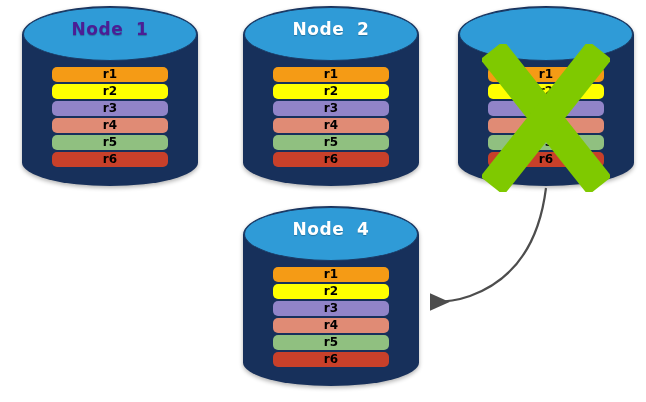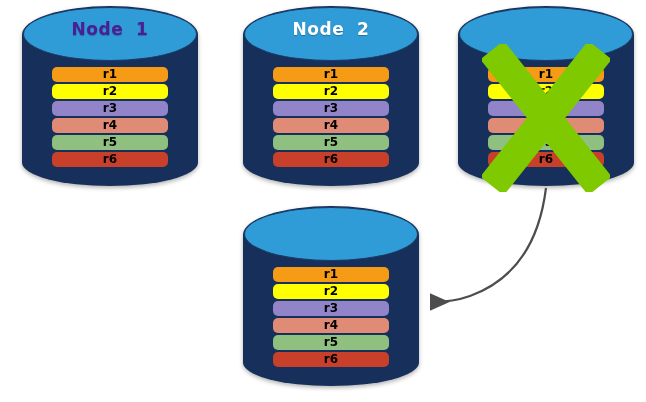--- a/index.html
+++ b/index.html
@@ -137,20 +137,21 @@
         <div class="row-bar" style="left: 30px; width: 116px; top: 95px; background: rgb(145, 132, 200);">r3</div>
         <div class="row-bar" style="left: 30px; width: 116px; top: 112px; background: rgb(224, 139, 117);">r4</div>
         <div class="row-bar" style="left: 30px; width: 116px; top: 129px; background: rgb(144, 192, 128);">r5</div>
         <div class="row-bar" style="left: 30px; width: 116px; top: 146px; background: rgb(200, 64, 42);">r6</div>
       </div>
   </div>
 
   <div class="node" id="node-4-el" style="left:243px; top:206px; width:176px; height:180px;">
     <div class="cyl-body" style="background: rgb(23, 48, 91);"></div>
     <div class="cyl-top" style="background: rgb(47, 155, 215);"></div>
+    <div class="cyl-title" style="color: rgb(255, 255, 255);">Node  4</div>
     <div class="rows">
         <div class="row-bar" style="left: 30px; width: 116px; top: 61px; background: rgb(245, 155, 21);">r1</div>
         <div class="row-bar" style="left: 30px; width: 116px; top: 78px; background: rgb(255, 255, 0);">r2</div>
         <div class="row-bar" style="left: 30px; width: 116px; top: 95px; background: rgb(145, 132, 200);">r3</div>
         <div class="row-bar" style="left: 30px; width: 116px; top: 112px; background: rgb(224, 139, 117);">r4</div>
         <div class="row-bar" style="left: 30px; width: 116px; top: 129px; background: rgb(144, 192, 128);">r5</div>
         <div class="row-bar" style="left: 30px; width: 116px; top: 146px; background: rgb(200, 64, 42);">r6</div>
       </div>
   </div>
 

